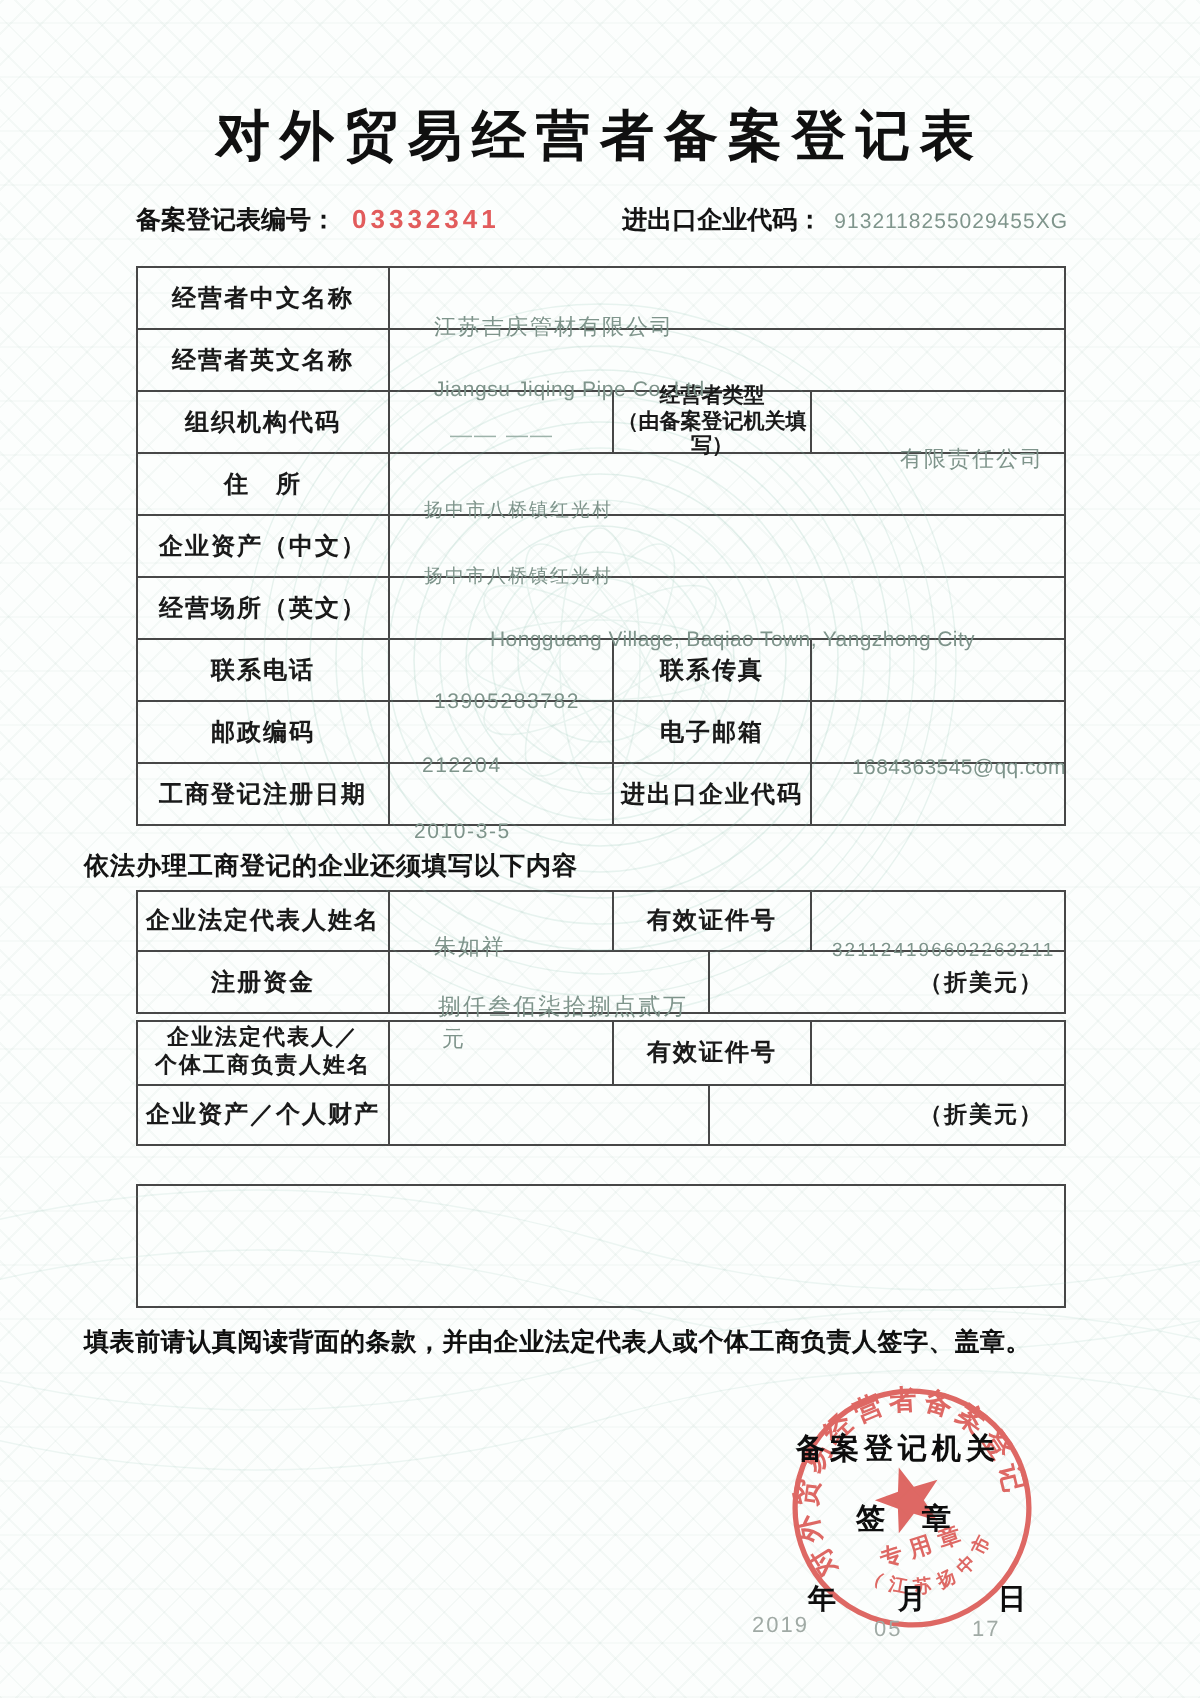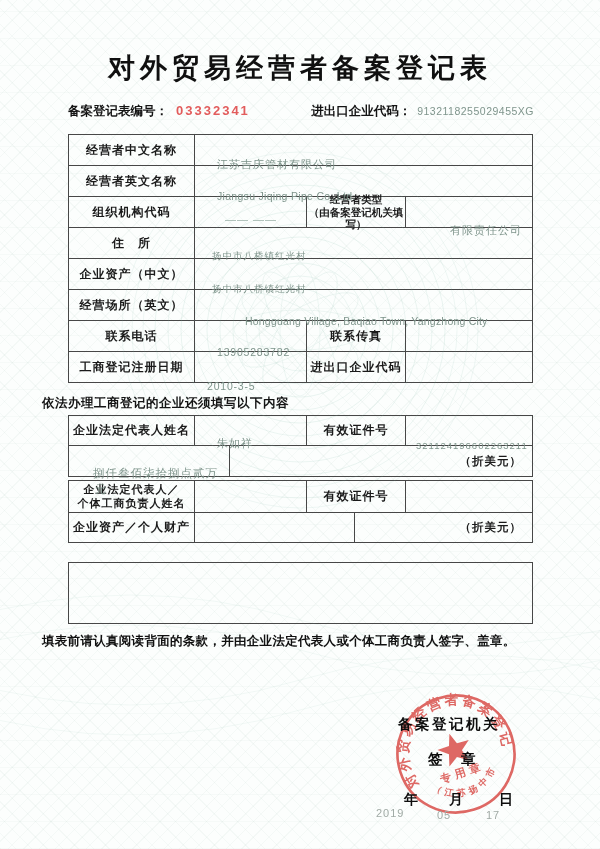--- a/index.html
+++ b/index.html
@@ -174,20 +174,30 @@
       <div class="cell c1 lab">联系电话</div>
       <div class="cell c2">
         <span class="fill v-phone num">13905283782</span>
       </div>
       <div class="cell c3 lab">联系传真</div>
       <div class="cell last">
         <span class="fill"></span>
       </div>
     </div>
     <div class="row">
+      <div class="cell c1 lab">邮政编码</div>
+      <div class="cell c2">
+        <span class="fill v-zip num">212204</span>
+      </div>
+      <div class="cell c3 lab">电子邮箱</div>
+      <div class="cell last">
+        <span class="fill v-mail">1684363545@qq.com</span>
+      </div>
+    </div>
+    <div class="row">
       <div class="cell c1 lab">工商登记注册日期</div>
       <div class="cell c2">
         <span class="fill v-date num">2010-3-5</span>
       </div>
       <div class="cell c3 lab">进出口企业代码</div>
       <div class="cell last">
         <span class="fill"></span>
       </div>
     </div>
   </div>
@@ -198,20 +208,21 @@
       <div class="cell c1 lab">企业法定代表人姓名</div>
       <div class="cell c2">
         <span class="fill v-name">朱如祥</span>
       </div>
       <div class="cell c3 lab">有效证件号</div>
       <div class="cell last">
         <span class="fill v-id">321124196602263211</span>
       </div>
     </div>
     <div class="row">
+      <div class="cell c1 lab">注册资金</div>
       <div class="cell cw">
         <span class="fill v-cap">捌仟叁佰柒拾捌点贰万</span>
         <span class="fill v-cap2">元</span>
       </div>
       <div class="cell last unit">（折美元）</div>
     </div>
   </div>
 
   <div class="tbl tbl-s">
     <div class="row tall">

